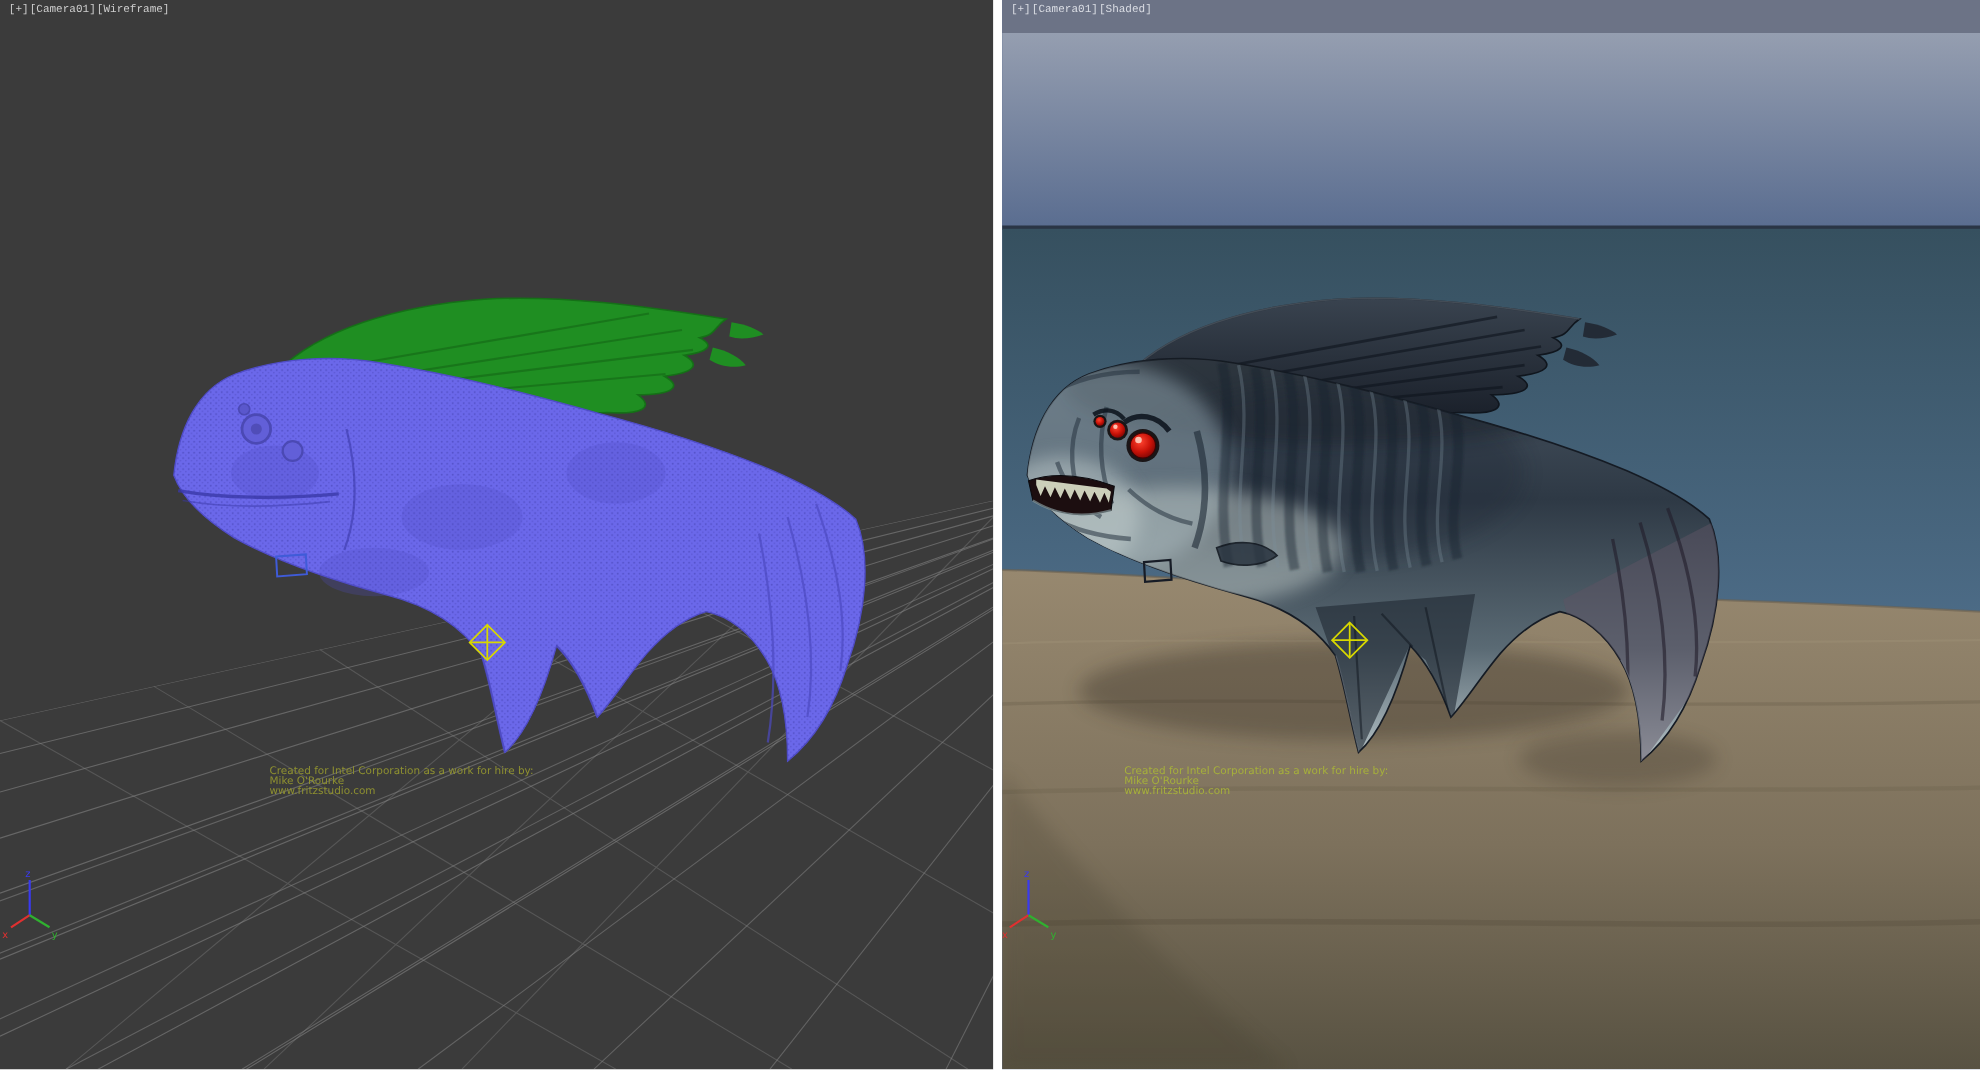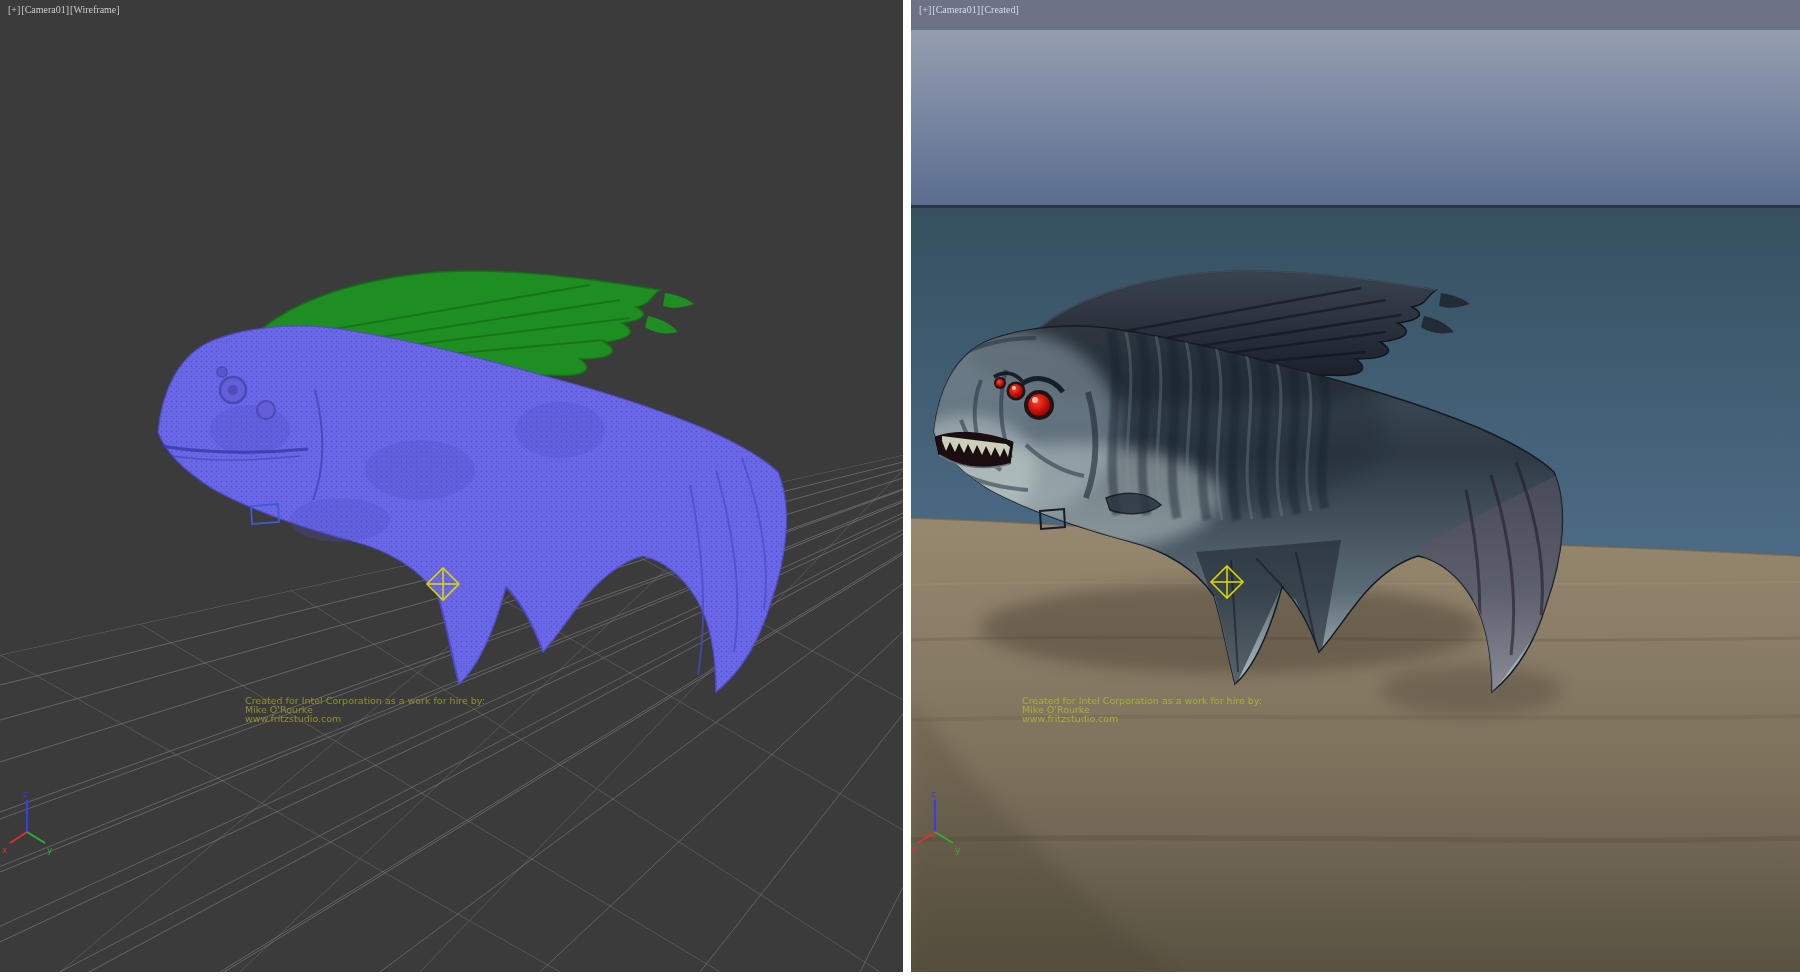--- a/index.html
+++ b/index.html
@@ -5,21 +5,21 @@
   *{margin:0;padding:0;box-sizing:border-box}
   html,body{background:#ffffff}
   body{font-family:"DejaVu Sans",sans-serif}
   .stage{position:relative;width:1800px;height:978px;background:#ffffff;overflow:hidden}
   .viewport{position:absolute;top:0;height:972px;overflow:hidden}
   .vp-left{left:0;width:903px;background:#3b3b3b}
   .divider{position:absolute;left:903px;top:0;width:8px;height:972px;background:#ffffff}
   .vp-right{left:911px;width:889px;background:#55688c}
   .scene{position:absolute;left:0;top:0;display:block}
   .vp-label{position:absolute;top:3px;left:8px;z-index:5;
-            font-family:Liberation Serif, serif;font-size:10px;line-height:13px;
+            font-family:Liberation Mono, monospace;font-size:10px;line-height:13px;
             user-select:none;white-space:nowrap}
   .vp-left .vp-label{color:#cdcdcd}
   .vp-right .vp-label{color:#dadde4}
   .vp-label span{margin-right:1px;cursor:pointer}
 </style>
 </head>
 <body>
 
 <div class="stage">
 
@@ -323,17 +323,17 @@
         <line x1="24" y1="832" x2="24" y2="800" stroke="#3a3af0"></line>
         <line x1="24" y1="832" x2="7" y2="843" stroke="#e03030"></line>
         <line x1="24" y1="832" x2="42" y2="843" stroke="#30b030"></line>
         <text x="20" y="797" font-size="9" fill="#3a3af0" stroke="none">z</text>
         <text x="0" y="853" font-size="9" fill="#e03030" stroke="none">x</text>
         <text x="44" y="853" font-size="9" fill="#30b030" stroke="none">y</text>
       </g>
     </svg>
 
     <div class="vp-label">
-      <span>[+]</span><span>[Camera01]</span><span>[Created]</span>
+      <span>[+]</span><span>[Camera01]</span><span>[Shaded]</span>
     </div>
   </div>
 
 </div>
 
 </body></html>

